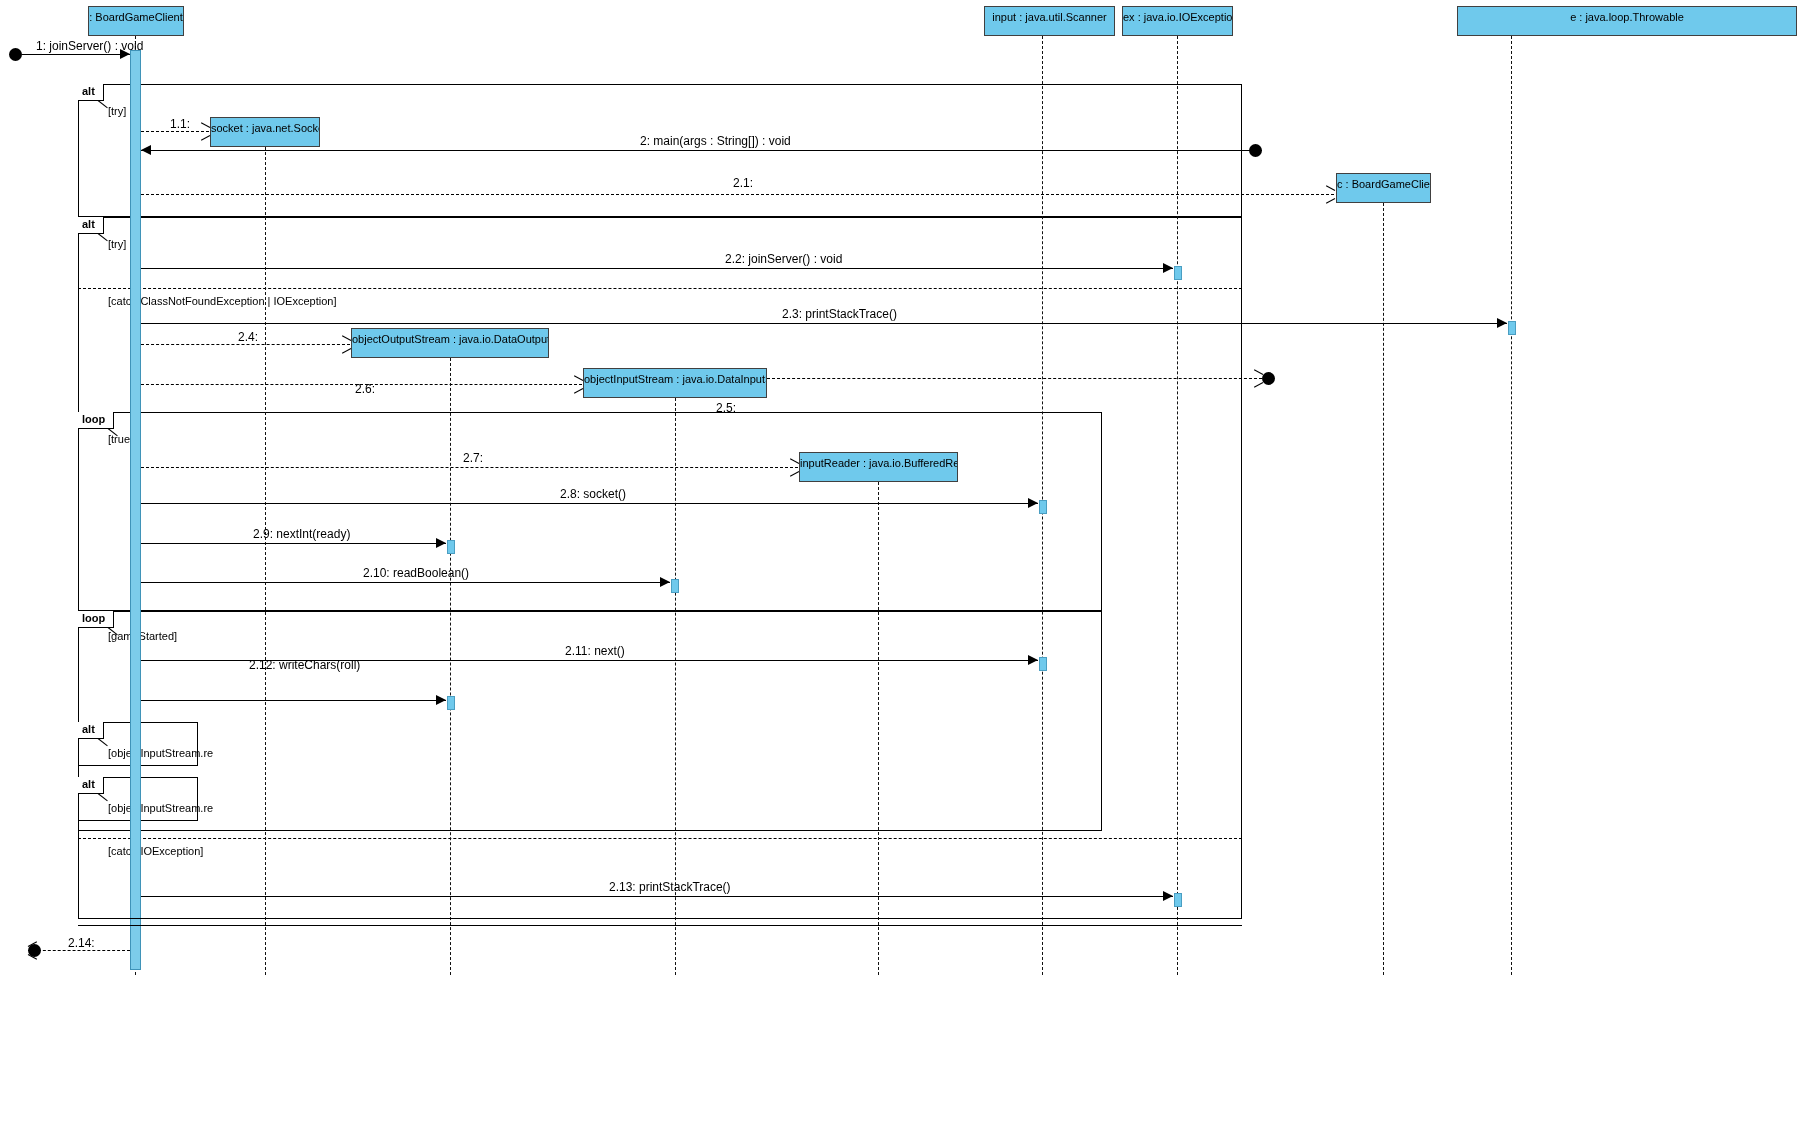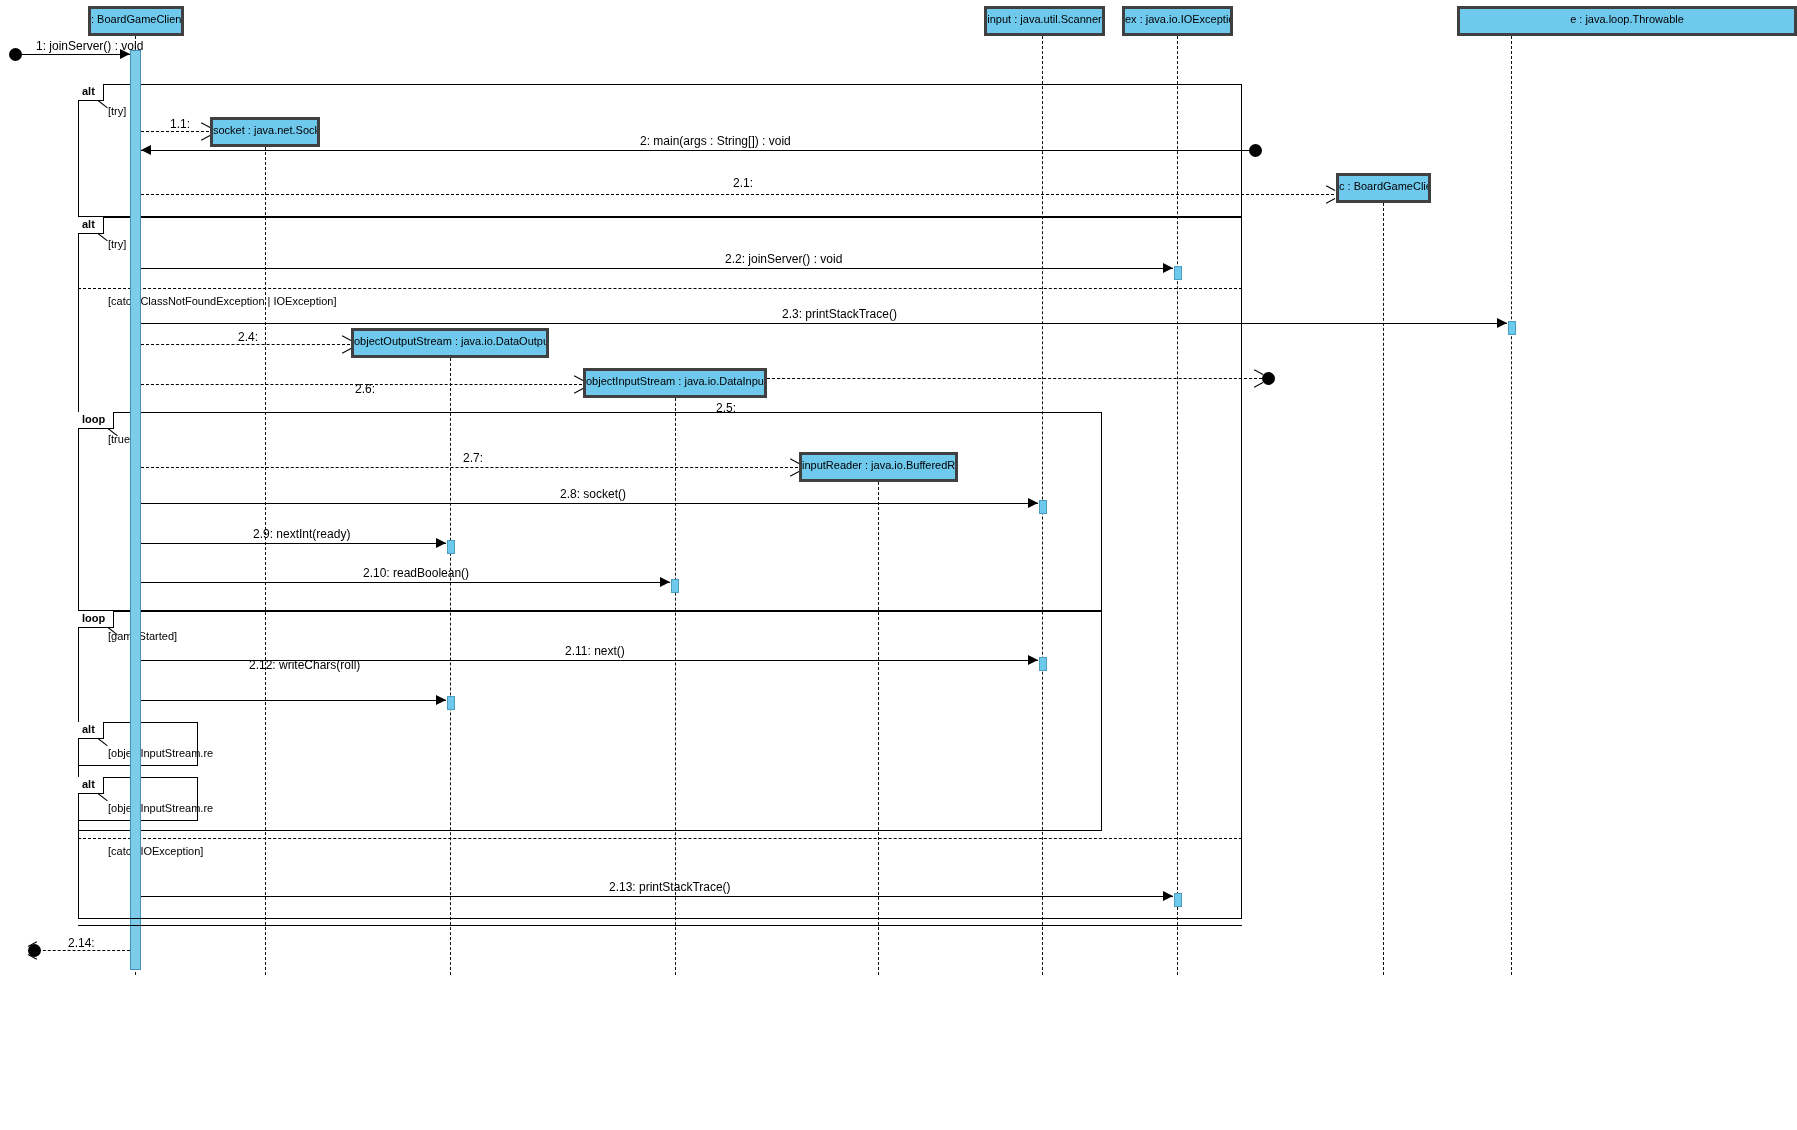--- a/index.html
+++ b/index.html
@@ -18,21 +18,21 @@
     height: 1130px;
     background: #ffffff;
     overflow: hidden;
   }
 
   
   .lifeline-box {
     position: absolute;
     box-sizing: border-box;
     background: #6FC9EC;
-    border: 3px solid #404040;
+    border: 1px solid #404040;
     font-size: 11px;
     line-height: 12px;
     text-align: center;
     padding-top: 4px;
     color: #000;
     white-space: nowrap;
     overflow: hidden;
   }
 
   
@@ -205,21 +205,21 @@
       <div class="lifeline-box" style="left: 88px; top: 6px; width: 96px; height: 30px;">: BoardGameClient</div>
       <div class="lifeline-stem" style="left: 265px; top: 147px; height: 828px;"></div>
       <div class="lifeline-box" style="left: 210px; top: 117px; width: 110px; height: 30px;">socket : java.net.Socket</div>
       <div class="lifeline-stem" style="left: 450px; top: 358px; height: 617px;"></div>
       <div class="lifeline-box" style="left: 351px; top: 328px; width: 198px; height: 30px;">objectOutputStream : java.io.DataOutputStream</div>
       <div class="lifeline-stem" style="left: 675px; top: 398px; height: 577px;"></div>
       <div class="lifeline-box" style="left: 583px; top: 368px; width: 184px; height: 30px;">objectInputStream : java.io.DataInputStream</div>
       <div class="lifeline-stem" style="left: 878px; top: 482px; height: 493px;"></div>
       <div class="lifeline-box" style="left: 799px; top: 452px; width: 159px; height: 30px;">inputReader : java.io.BufferedReader</div>
       <div class="lifeline-stem" style="left: 1042px; top: 36px; height: 939px;"></div>
-      <div class="lifeline-box" style="left: 984px; top: 6px; width: 121px; height: 30px;">input : java.util.Scanner</div>
+      <div class="lifeline-box" style="left: 984px; top: 6px; width: 131px; height: 30px;">input : java.util.Scanner</div>
       <div class="lifeline-stem" style="left: 1177px; top: 36px; height: 939px;"></div>
       <div class="lifeline-box" style="left: 1122px; top: 6px; width: 111px; height: 30px;">ex : java.io.IOException</div>
       <div class="lifeline-stem" style="left: 1383px; top: 203px; height: 772px;"></div>
       <div class="lifeline-box" style="left: 1336px; top: 173px; width: 95px; height: 30px;">c : BoardGameClient</div>
       <div class="lifeline-stem" style="left: 1511px; top: 36px; height: 939px;"></div>
       <div class="lifeline-box" style="left: 1457px; top: 6px; width: 340px; height: 30px;">e : java.loop.Throwable</div>
     </div>
   <div id="layer-activations">
       <div class="activation main" style="left: 130px; top: 50px; width: 11px; height: 920px;"></div>
       <div class="activation" style="left: 1174px; top: 266px; width: 8px; height: 14px;"></div>

